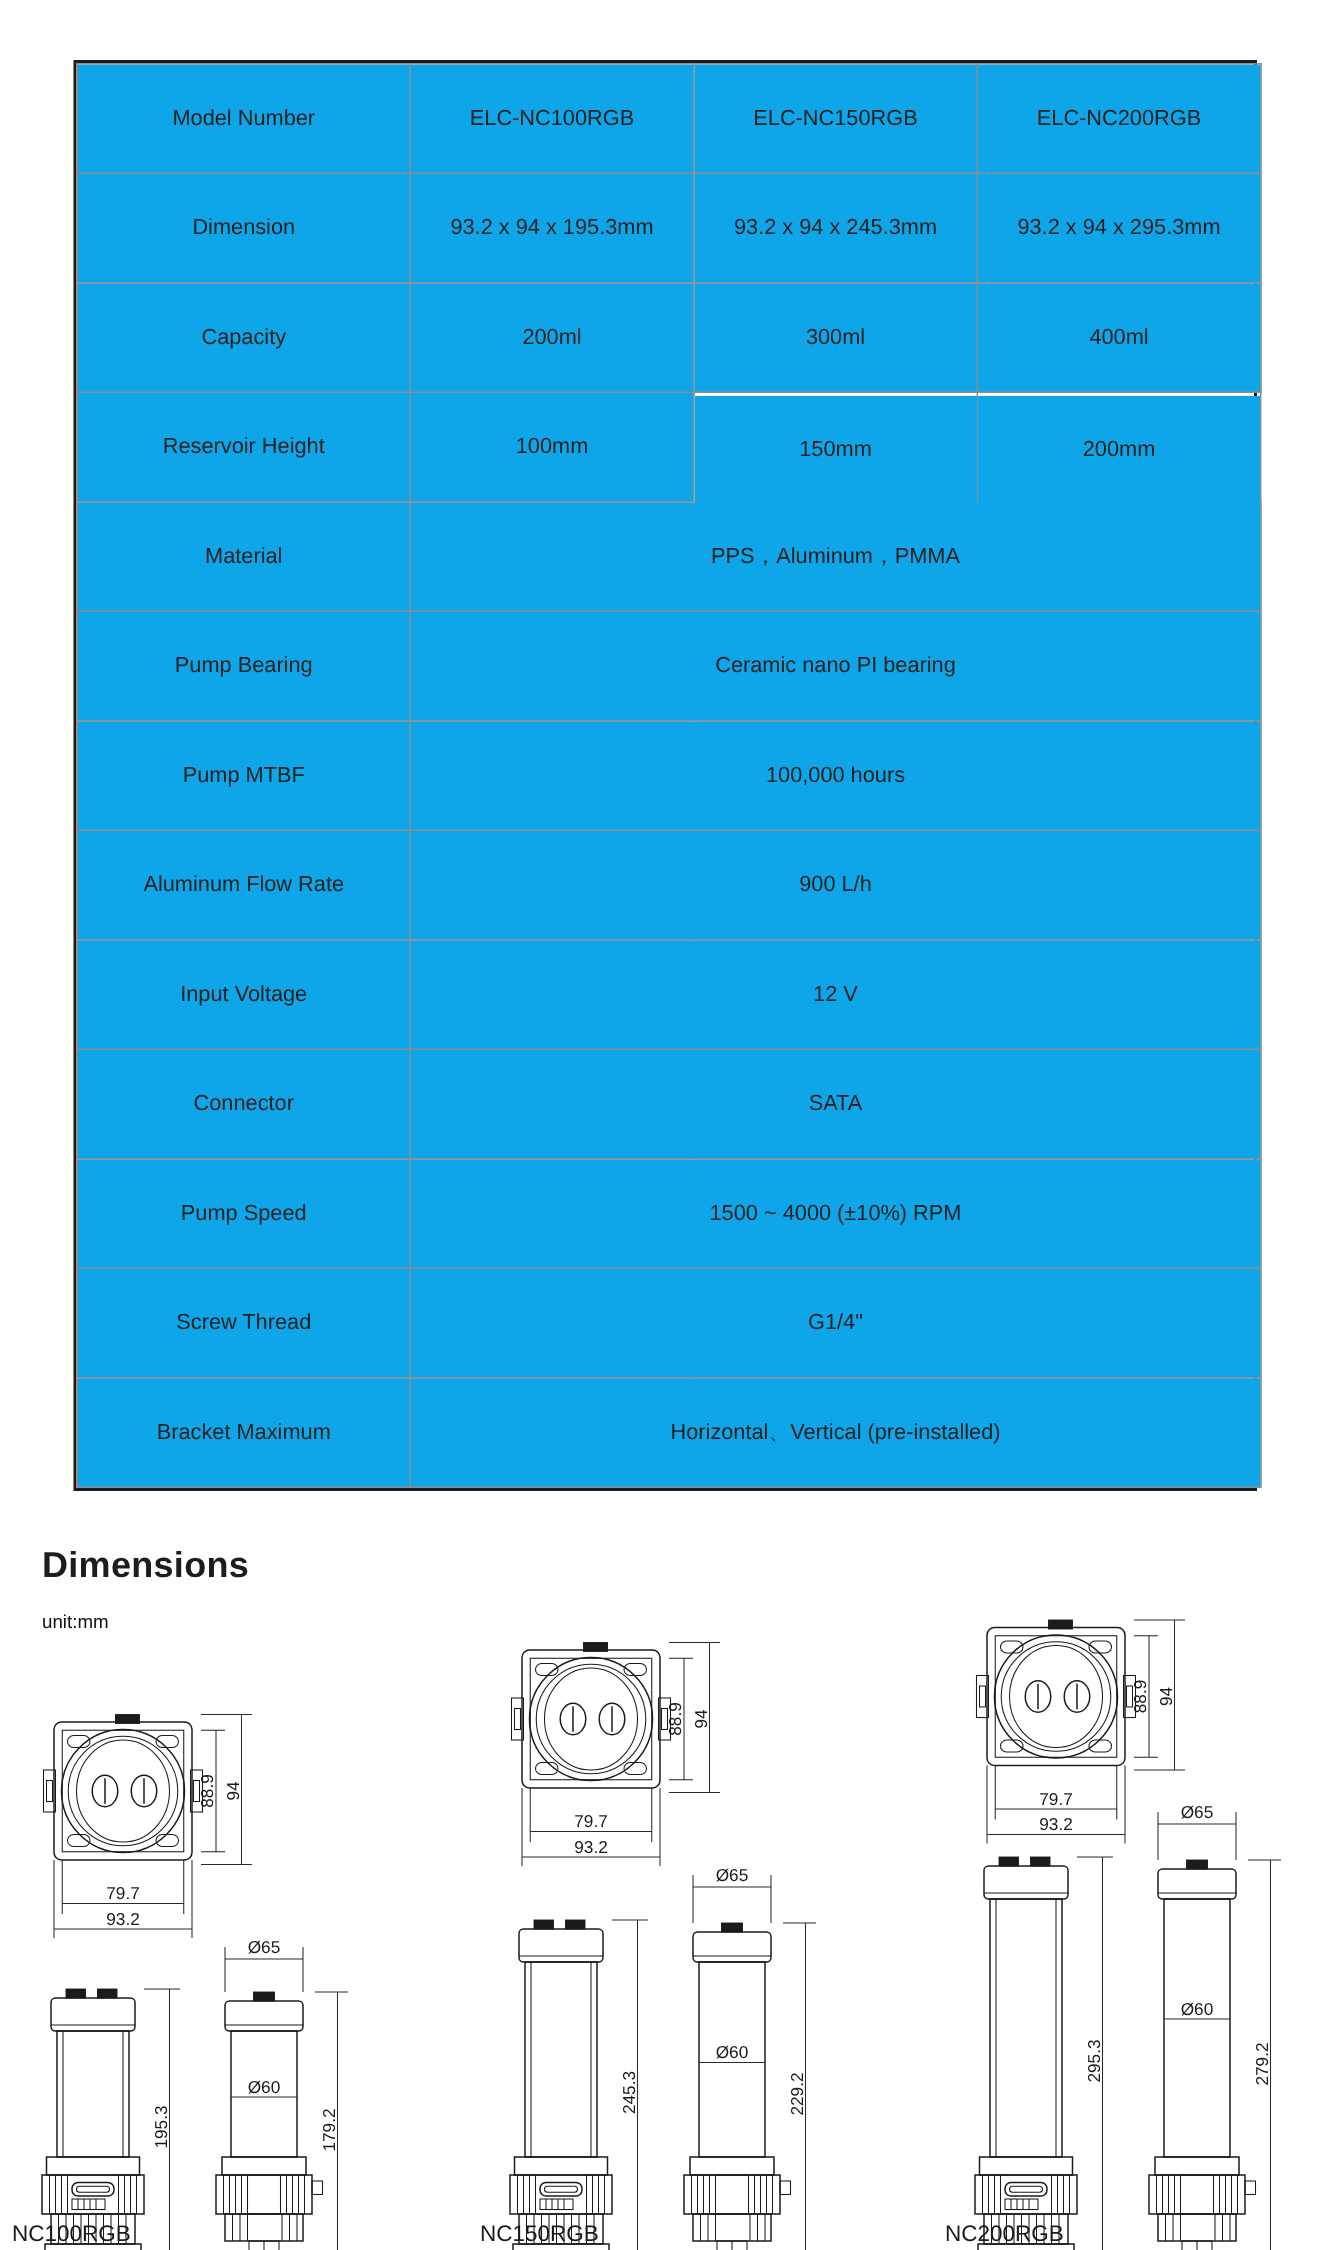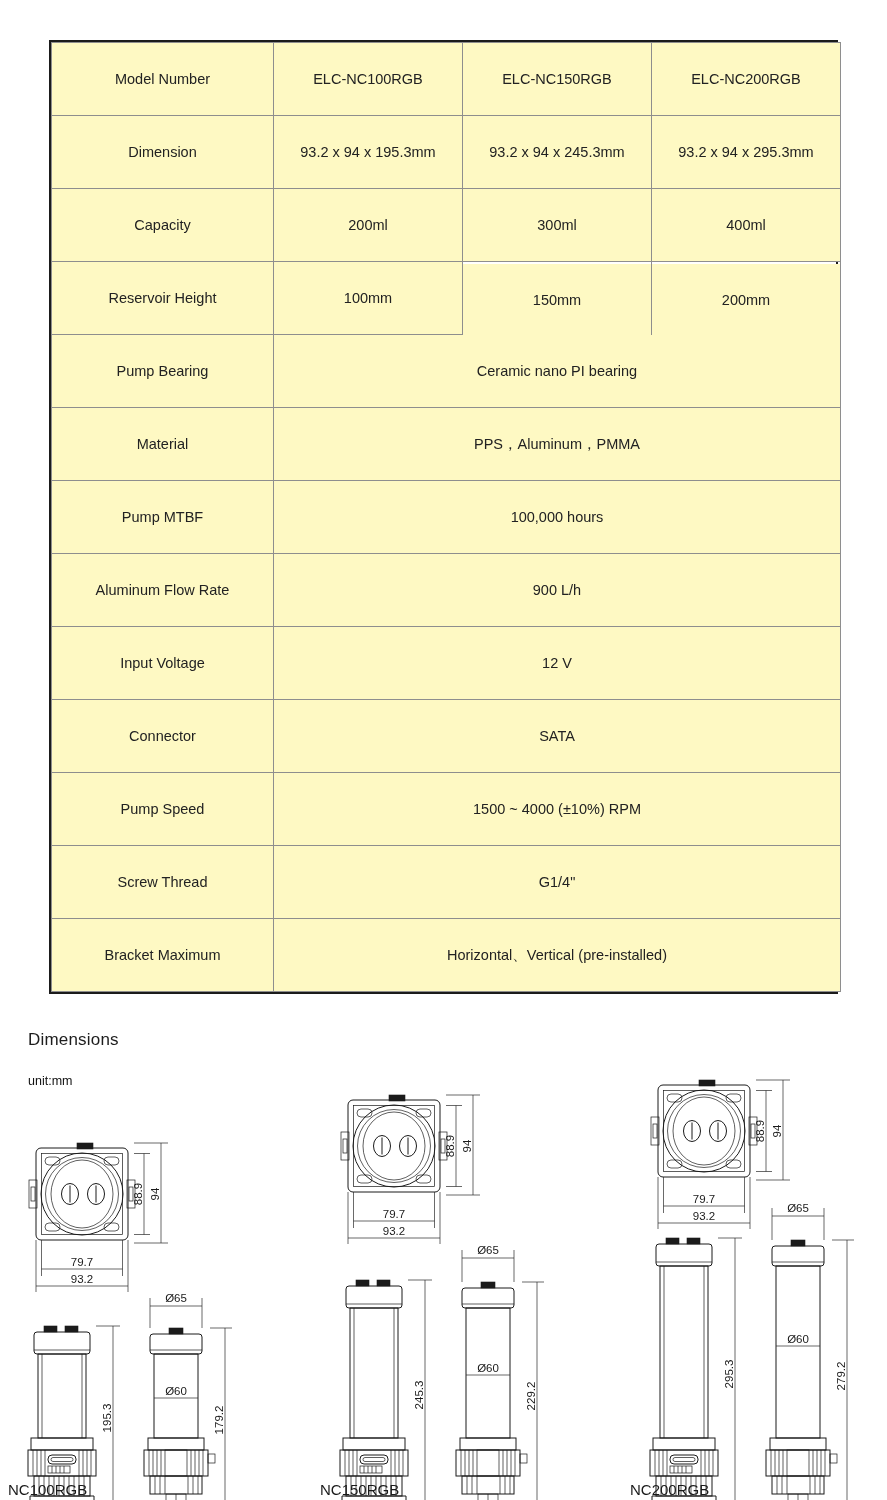--- a/index.html
+++ b/index.html
@@ -24,32 +24,32 @@
     table-layout: fixed;
   }
   table.spec td {
     border: 1px solid #8e8e8e;
     text-align: center;
     vertical-align: middle;
     font-size: 14.5px;
     color: #222;
     padding: 4px 6px;
     line-height: 1.3;
-    background: #fef9c3;
+    background: #0ea5e9;
   }
   table.spec tr { height: 68.1px; }
   td.label-col { width: 222px; }
   td.val-col { width: 189px; }
   
   td.shift-cell { position: relative; top: 2px; }
 
   
   .dims-title {
     position: absolute; left: 28px; top: 1030px;
-    font-size: 17px; font-weight: 400; color: #1d1d1d;
+    font-size: 24px; font-weight: 700; color: #1d1d1d;
     letter-spacing: 0.2px;
   }
   .unit-label {
     position: absolute; left: 28px; top: 1074px;
     font-size: 12.5px; font-weight: normal; color: #111;
   }
 
   .drawing-area { position: absolute; left: 0; top: 1080px; width: 887px; height: 420px; }
   .group { position: absolute; top: 0; height: 420px; }
   .group-label {
@@ -98,27 +98,27 @@
         </tr>
 
         <tr>
           <td class="label-col">Reservoir Height</td>
           <td class="val-col">100mm</td>
           <td class="val-col shift-cell">150mm</td>
           <td class="val-col shift-cell">200mm</td>
         </tr>
 
         <tr>
+          <td class="label-col">Material</td>
+          <td colspan="3">PPS，Aluminum，PMMA</td>
+        </tr>
+
+        <tr>
           <td class="label-col">Pump Bearing</td>
           <td colspan="3">Ceramic nano PI bearing</td>
-        </tr>
-
-        <tr>
-          <td class="label-col">Material</td>
-          <td colspan="3">PPS，Aluminum，PMMA</td>
         </tr>
 
         <tr>
           <td class="label-col">Pump MTBF</td>
           <td colspan="3">100,000 hours</td>
         </tr>
 
 
         <tr>
           <td class="label-col">Aluminum Flow Rate</td>

